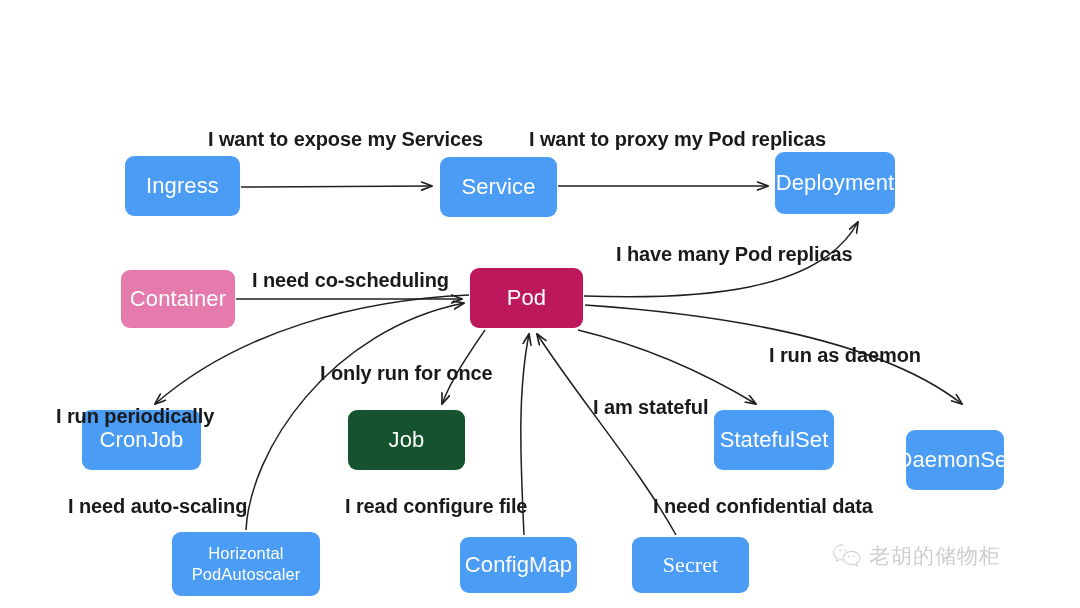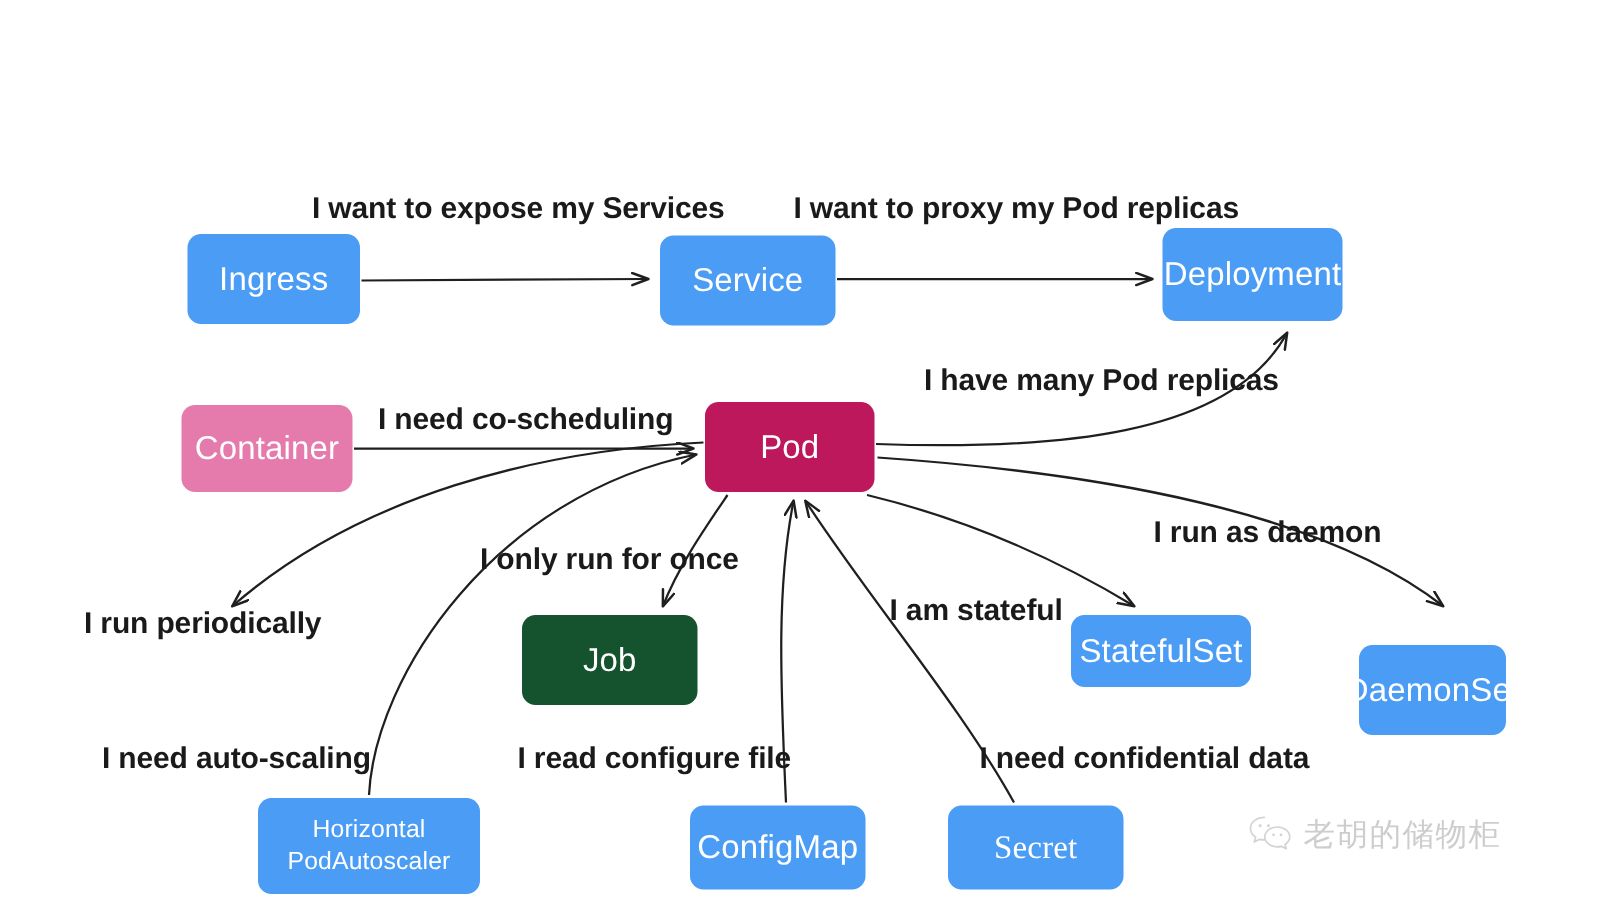--- a/index.html
+++ b/index.html
@@ -106,22 +106,23 @@
     <path d="M524,535 C520,450 518,390 529,334" fill="none" stroke="#1f1f1f" stroke-width="1.5" marker-end="url(#arrowhead)"></path>
 
     <path d="M676,535 C640,470 580,400 537,334" fill="none" stroke="#1f1f1f" stroke-width="1.5" marker-end="url(#arrowhead)"></path>
   </svg>
 
   <div class="node" style="left: 125px; top: 156px; width: 115px; height: 60px; background: rgb(74, 156, 245);">Ingress</div>
   <div class="node" style="left: 440px; top: 157px; width: 117px; height: 60px; background: rgb(74, 156, 245); text-align: center;">Service</div>
   <div class="node" style="left: 775px; top: 152px; width: 120px; height: 62px; background: rgb(74, 156, 245);">Deployment</div>
   <div class="node" style="left: 121px; top: 270px; width: 114px; height: 58px; background: rgb(229, 122, 172);">Container</div>
   <div class="node" style="left: 470px; top: 268px; width: 113px; height: 60px; background: #be185d;">Pod</div>
+  <div class="node" style="left: 82px; top: 410px; width: 119px; height: 60px; background: rgb(74, 156, 245);">CronJob</div>
   <div class="node" style="left: 348px; top: 410px; width: 117px; height: 60px; background: #14532d;">Job</div>
-  <div class="node" style="left: 714px; top: 410px; width: 120px; height: 48px; background: rgb(74, 156, 245);">StatefulSet</div>
+  <div class="node" style="left: 714px; top: 410px; width: 120px; height: 60px; background: rgb(74, 156, 245);">StatefulSet</div>
   <div class="node" style="left: 906px; top: 430px; width: 98px; height: 60px; background: rgb(74, 156, 245);">DaemonSet</div>
   <div class="node" style="left: 460px; top: 537px; width: 117px; height: 56px; background: rgb(74, 156, 245);">ConfigMap</div>
   <div class="node two-line" style="left: 172px; top: 532px; width: 148px; height: 64px; background: rgb(74, 156, 245);">Horizontal<br>PodAutoscaler</div>
   <div class="node" style="left: 632px; top: 537px; width: 117px; height: 56px; background: rgb(74, 156, 245); font-family: Liberation Serif, serif;">Secret</div>
 
   <div class="edge-label" style="left: 208px; top: 128px;">I want to expose my Services</div>
   <div class="edge-label" style="left: 529px; top: 128px;">I want to proxy my Pod replicas</div>
   <div class="edge-label" style="left: 616px; top: 243px;">I have many Pod replicas</div>
   <div class="edge-label" style="left: 252px; top: 269px;">I need co-scheduling</div>
   <div class="edge-label" style="left: 56px; top: 366px; margin-top: 39px;">I run periodically</div>

